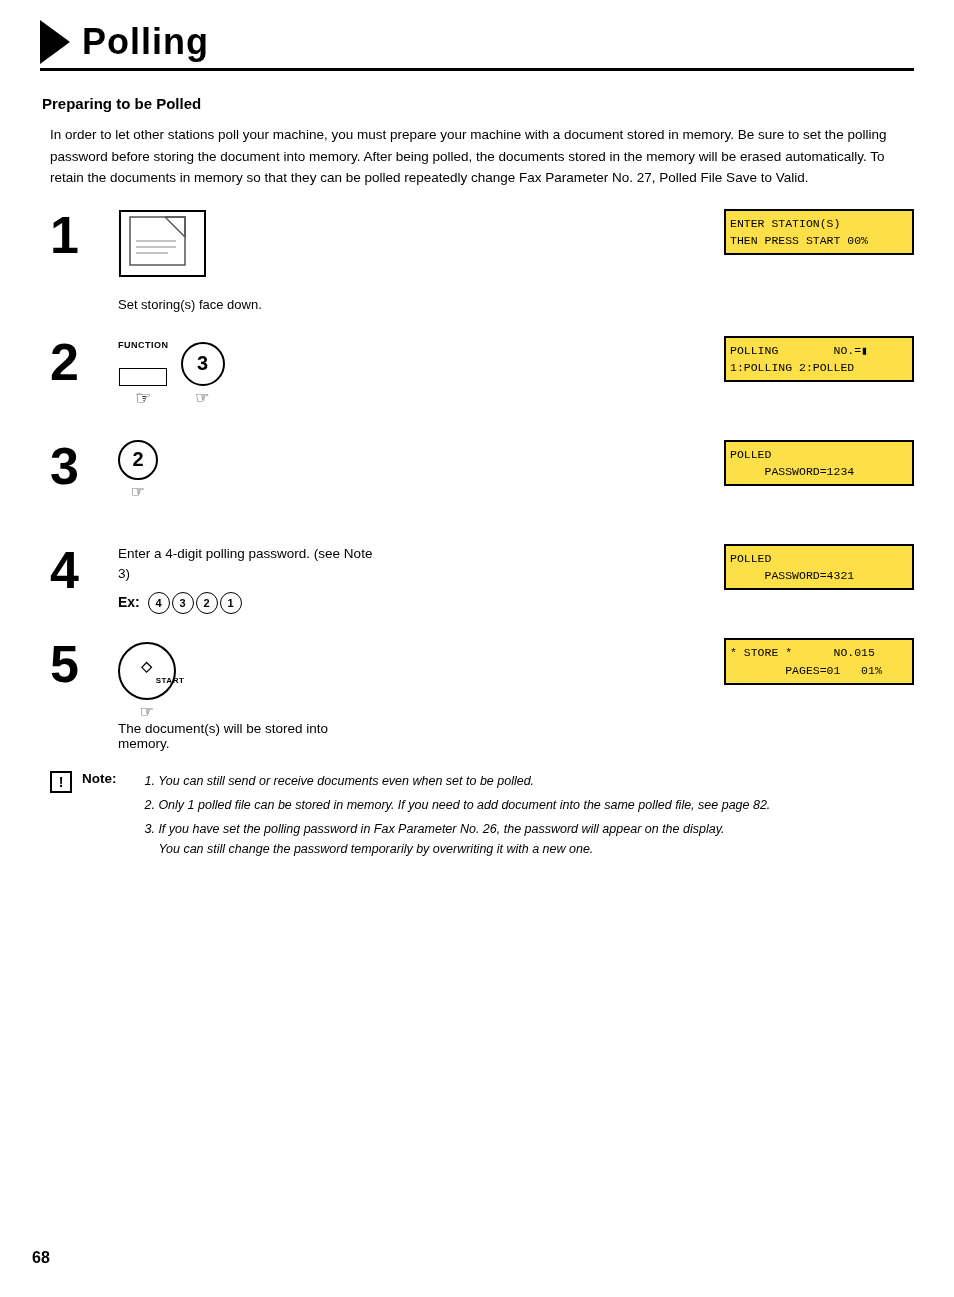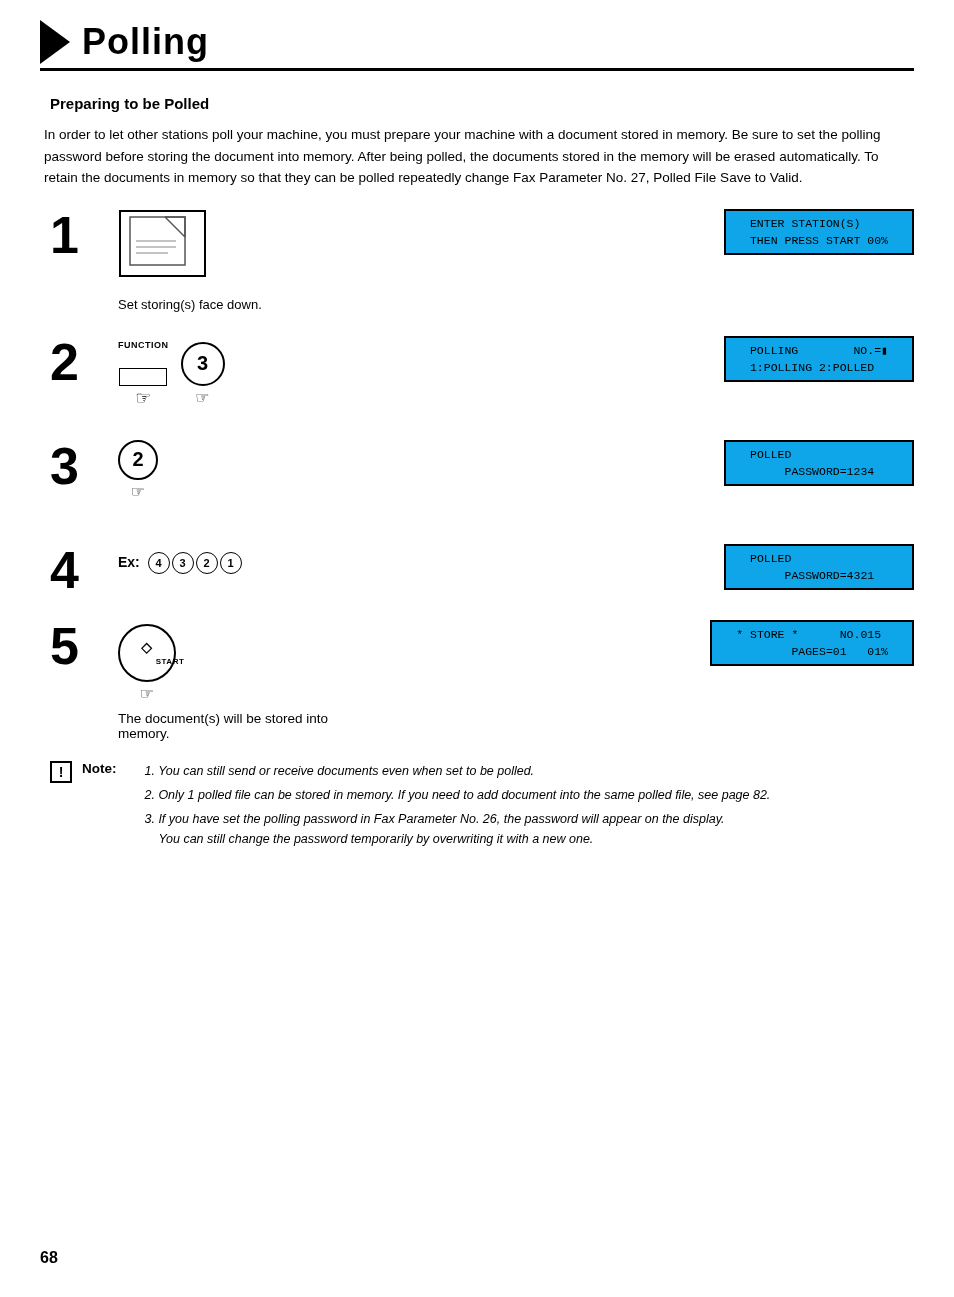--- a/index.html
+++ b/index.html
@@ -34,28 +34,28 @@
       font-size: 36px;
       font-weight: bold;
       letter-spacing: 1px;
     }
 
     
     .section-title {
       font-size: 15px;
       font-weight: bold;
       margin-bottom: 12px;
-      margin-left: 10px;
+      margin-left: 2px;
     }
 
     
     .intro-text {
       font-size: 13.5px;
       line-height: 1.6;
-      margin-left: 4px;
+      margin-left: 10px;
       margin-bottom: 20px;
     }
 
     
     .steps-area {
       margin-left: 10px;
     }
 
     
     .step-row {
@@ -92,25 +92,25 @@
       width: 220px;
       flex-shrink: 0;
       display: flex;
       flex-direction: column;
       gap: 6px;
       align-items: flex-end;
     }
 
     
     .lcd-box {
-      background: #0ea5e9;
+      background: #fde047;
       border: 2px solid #000;
       font-family: 'Courier New', monospace;
       font-size: 11.5px;
-      padding: 4px 24px;
+      padding: 4px 4px;
       min-width: 190px;
       line-height: 1.5;
       white-space: pre;
     }
 
     
     .func-row {
       display: flex;
       align-items: center;
       gap: 12px;
@@ -228,21 +228,21 @@
       line-height: 1.5;
     }
     .step4-ex {
       font-weight: bold;
       margin-top: 4px;
     }
 
     
     .step5-subtext {
       font-size: 13.5px;
-      margin-top: 8px;
+      margin-top: 0;
     }
 
     
     .note-section {
       display: flex;
       align-items: flex-start;
       margin-top: 20px;
       margin-left: 10px;
       gap: 10px;
     }
@@ -271,21 +271,21 @@
     }
     .note-content li {
       margin-left: 16px;
       margin-bottom: 4px;
     }
 
     
     .page-number {
       position: absolute;
       bottom: 30px;
-      left: 40px;
+      left: 32px;
       font-size: 16px;
       font-weight: bold;
     }
 
     
     .doc-svg-wrap {
       margin-bottom: 6px;
     }
 
     .step-icon-label {
@@ -394,20 +394,23 @@
         <div class="lcd-box">POLLED
      PASSWORD=1234</div>
       </div>
     </div>
   </div>
 
   <div class="step-row-4">
     <div class="step-number">4</div>
     <div style="display:flex; align-items:flex-start; flex:1;">
       <div class="step-icon-area" style="width:260px;">
+        <div class="step4-text">
+          <span>Enter a 4-digit polling password. (see Note 3)</span>
+        </div>
         <div class="step4-ex">
           Ex:&nbsp;
           <span class="kbd-circles" style="display:inline-flex;">
             <span class="kbd-circle">4</span>
             <span class="kbd-circle">3</span>
             <span class="kbd-circle">2</span>
             <span class="kbd-circle">1</span>
           </span>
         </div>
       </div>

